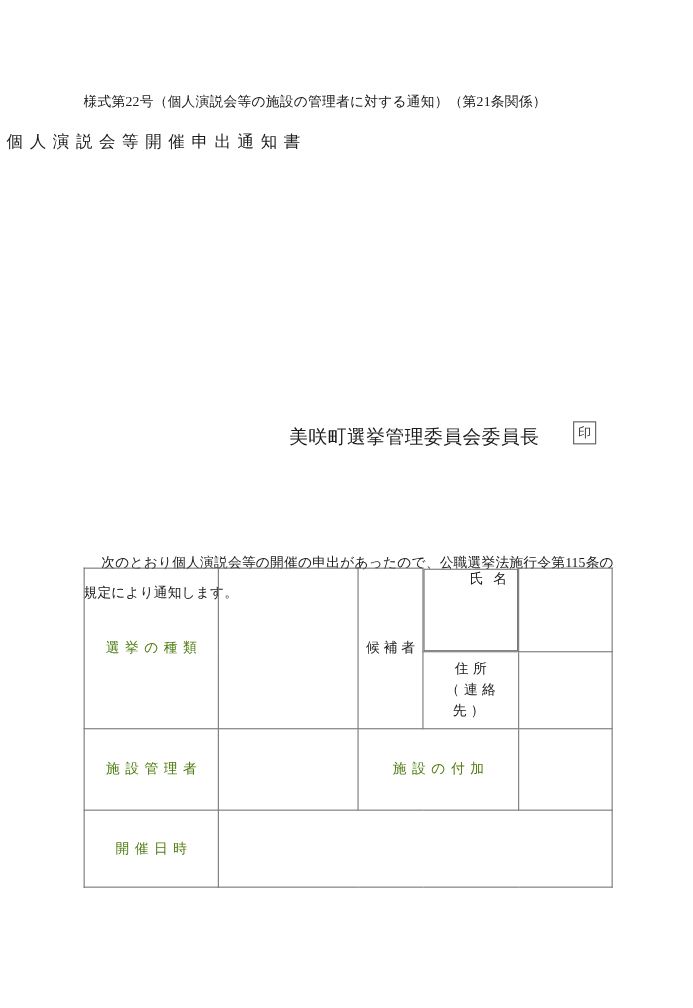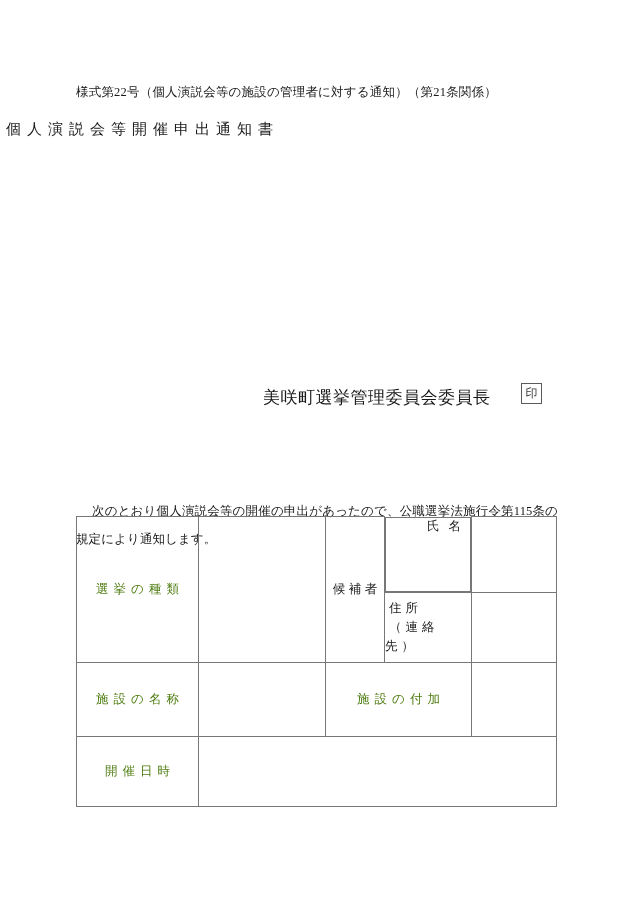--- a/index.html
+++ b/index.html
@@ -130,20 +130,21 @@
     text-indent: 3.5px;
   }
   .lbl-spread {
     display: block;
     text-align: right;
     letter-spacing: 9px;
     text-indent: 9px;
   }
   .lbl-sub {
     display: block;
+    text-align: center;
     letter-spacing: 4px;
     text-indent: 4px;
     line-height: 19px;
   }
   .cell-blank { background: transparent; }
 </style>
 </head>
 <body>
 
 <div class="page">
@@ -176,21 +177,21 @@
         <td class="cell-blank"></td>
       </tr>
       <tr>
         <td style="height:69px">
           <span class="lbl-sub">住所</span>
           <span class="lbl-sub">（連絡先）</span>
         </td>
         <td class="cell-blank"></td>
       </tr>
       <tr>
-        <td class="lbl" style="height:73px">施設の名称</td>
+        <td class="lbl" style="height:73px">施設管理者</td>
         <td class="cell-blank"></td>
         <td class="lbl" colspan="2">施設の付加</td>
         <td class="cell-blank"></td>
       </tr>
       <tr>
         <td class="lbl" style="height:69px">開催日時</td>
         <td class="cell-blank" colspan="4"></td>
       </tr>
     </tbody>
   </table>

